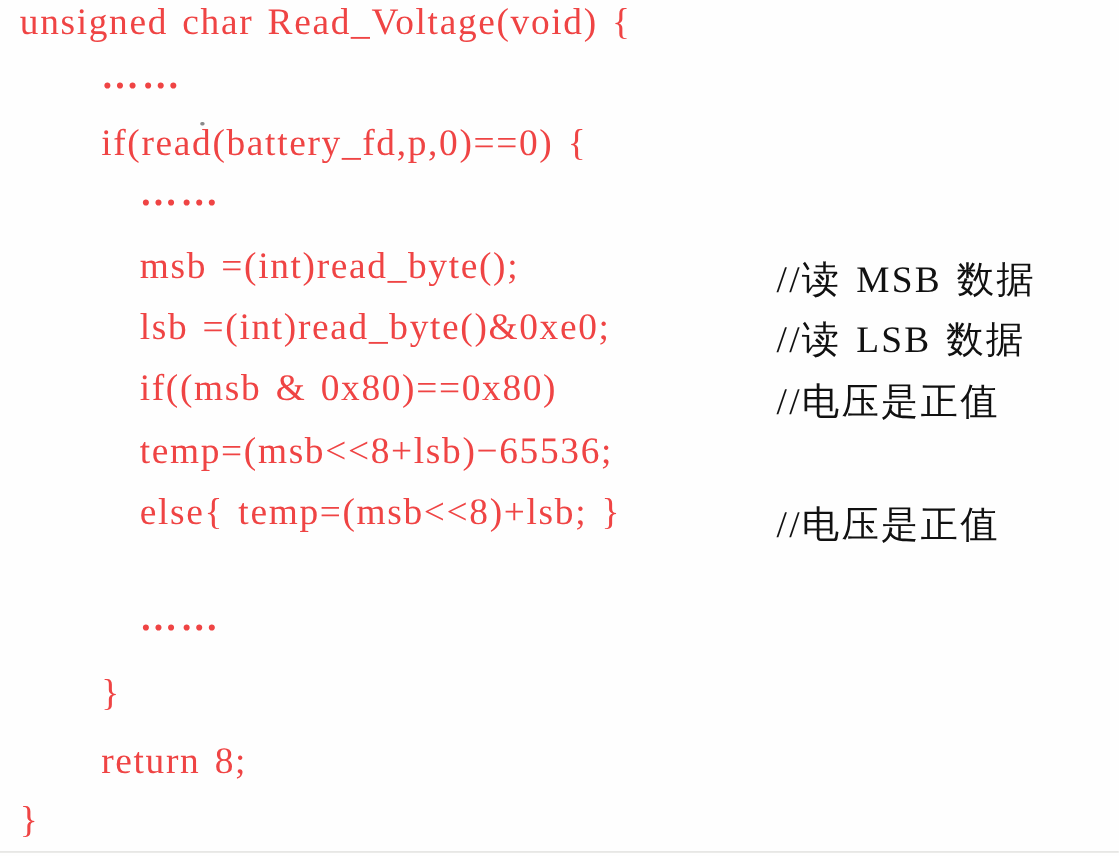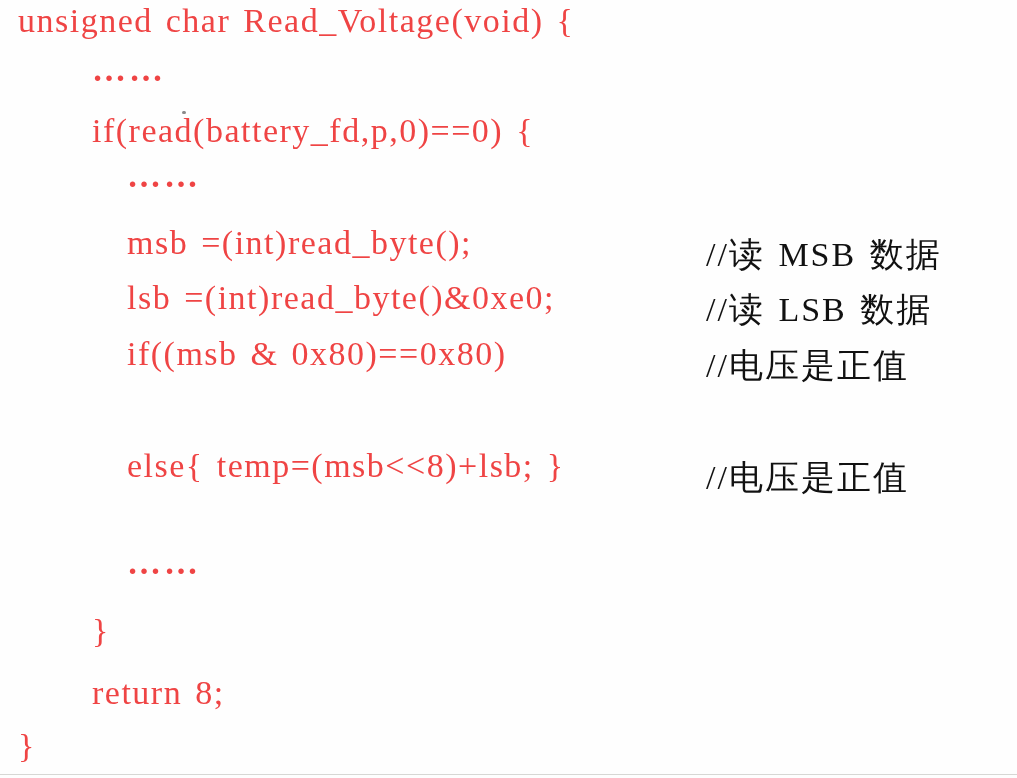--- a/index.html
+++ b/index.html
@@ -70,20 +70,21 @@
   <div class="line indent-1" style="top:111px"><span class="code">if(read(battery_fd,p,0)==0) {</span></div>
 
   <div class="line indent-2 dots" style="top:156px"><span class="code">……</span></div>
 
   <div class="line indent-2" style="top:223px"><span class="code">msb =(int)read_byte();</span><span class="comment">//读 MSB 数据</span></div>
 
   <div class="line indent-2" style="top:278px"><span class="code">lsb =(int)read_byte()&amp;0xe0;</span><span class="comment">//读 LSB 数据</span></div>
 
   <div class="line indent-2" style="top:334px"><span class="code">if((msb &amp; 0x80)==0x80)</span><span class="comment">//电压是正值</span></div>
 
+  <div class="line indent-2" style="top:391px"><span class="code">temp=(msb&lt;&lt;8+lsb)−65536;</span></div>
 
   <div class="line indent-2" style="top:446px"><span class="code">else{ temp=(msb&lt;&lt;8)+lsb; }</span><span class="comment">//电压是正值</span></div>
 
 
   <div class="line indent-2 dots" style="top:543px"><span class="code">……</span></div>
 
   <div class="line indent-1" style="top:611px"><span class="code">}</span></div>
 
   <div class="line indent-1" style="top:673px"><span class="code">return 8;</span></div>
 

